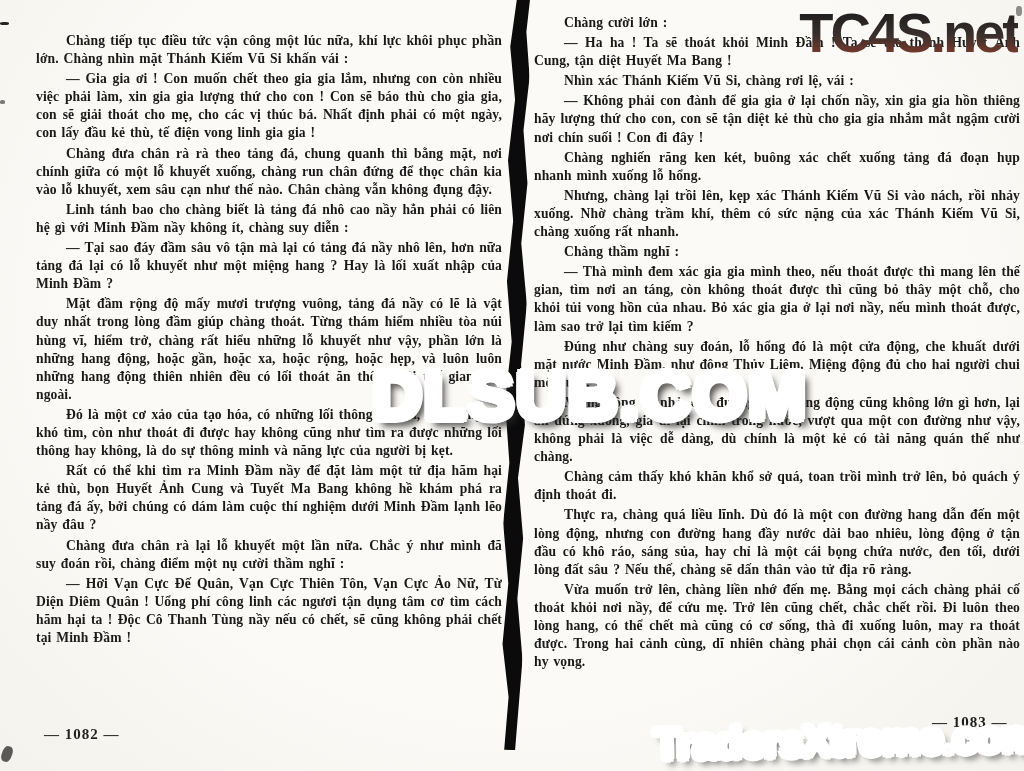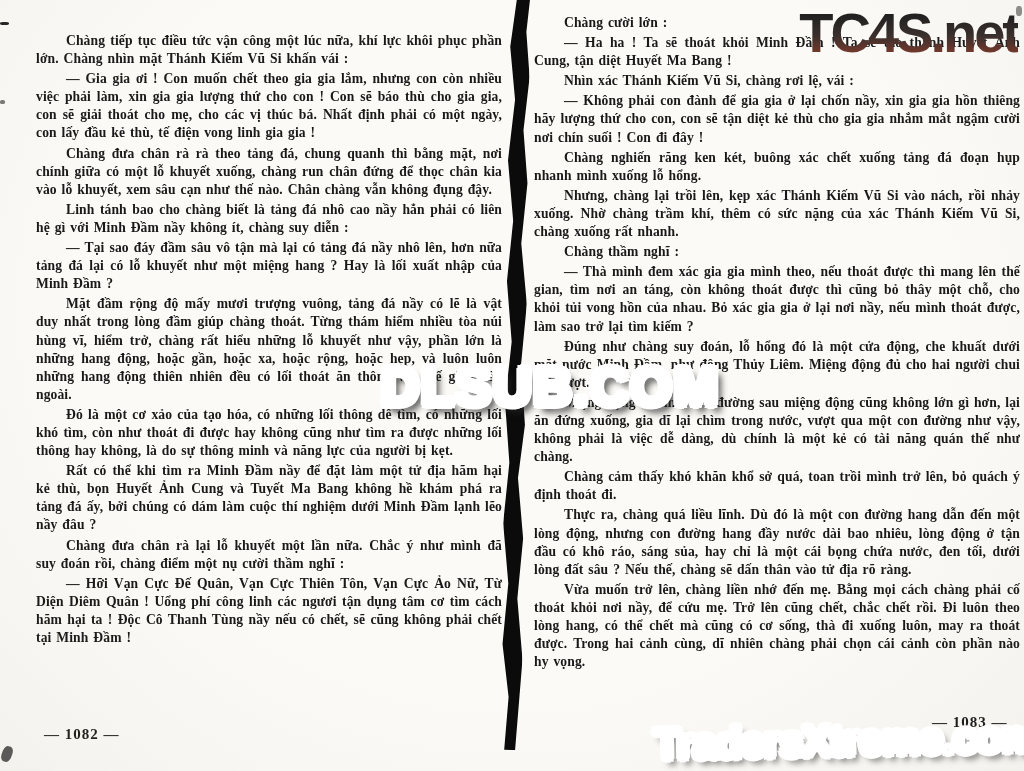--- a/index.html
+++ b/index.html
@@ -50,29 +50,28 @@
   #wm-tc4s{
     right:6px;top:0px;
     font-size:56px;letter-spacing:-3px;
     background:linear-gradient(#1f1f1f 20%, #3a302d 55%, #7c3a2c 85%, #9c4f3c 100%);
     -webkit-background-clip:text;background-clip:text;color:transparent;
     filter:blur(0.3px);
     z-index:3;
   }
   #wm-dlsub{
     left:372px;top:356px;
-    font-size:53px;letter-spacing:2px;
+    font-size:69px;letter-spacing:2px;
     background:linear-gradient(#ef7a72 8%, #d92a24 45%, #b30f0f 95%);
     -webkit-background-clip:text;background-clip:text;color:transparent;
     text-shadow:
       -3px -3px 0 #fff, 3px -3px 0 #fff, -3px 3px 0 #fff, 3px 3px 0 #fff,
       -4px 0 0 #fff, 4px 0 0 #fff, 0 -4px 0 #fff, 0 4px 0 #fff,
       6px 7px 7px rgba(35,35,35,0.85);
     z-index:4;
-    margin-left:9px;
   }
   #wm-traders{
     left:654px;top:716px;
     font-size:43px;letter-spacing:-1px;
     transform:rotate(-1.2deg);
     background:linear-gradient(#e5837d 10%, #d05a55 50%, #bc4742 95%);
     -webkit-background-clip:text;background-clip:text;color:transparent;
     text-shadow:
       -3px -3px 0 #fff, 3px -3px 0 #fff, -3px 3px 0 #fff, 3px 3px 0 #fff,
       -4px 0 0 #fff, 4px 0 0 #fff, 0 -4px 0 #fff, 0 4px 0 #fff,

